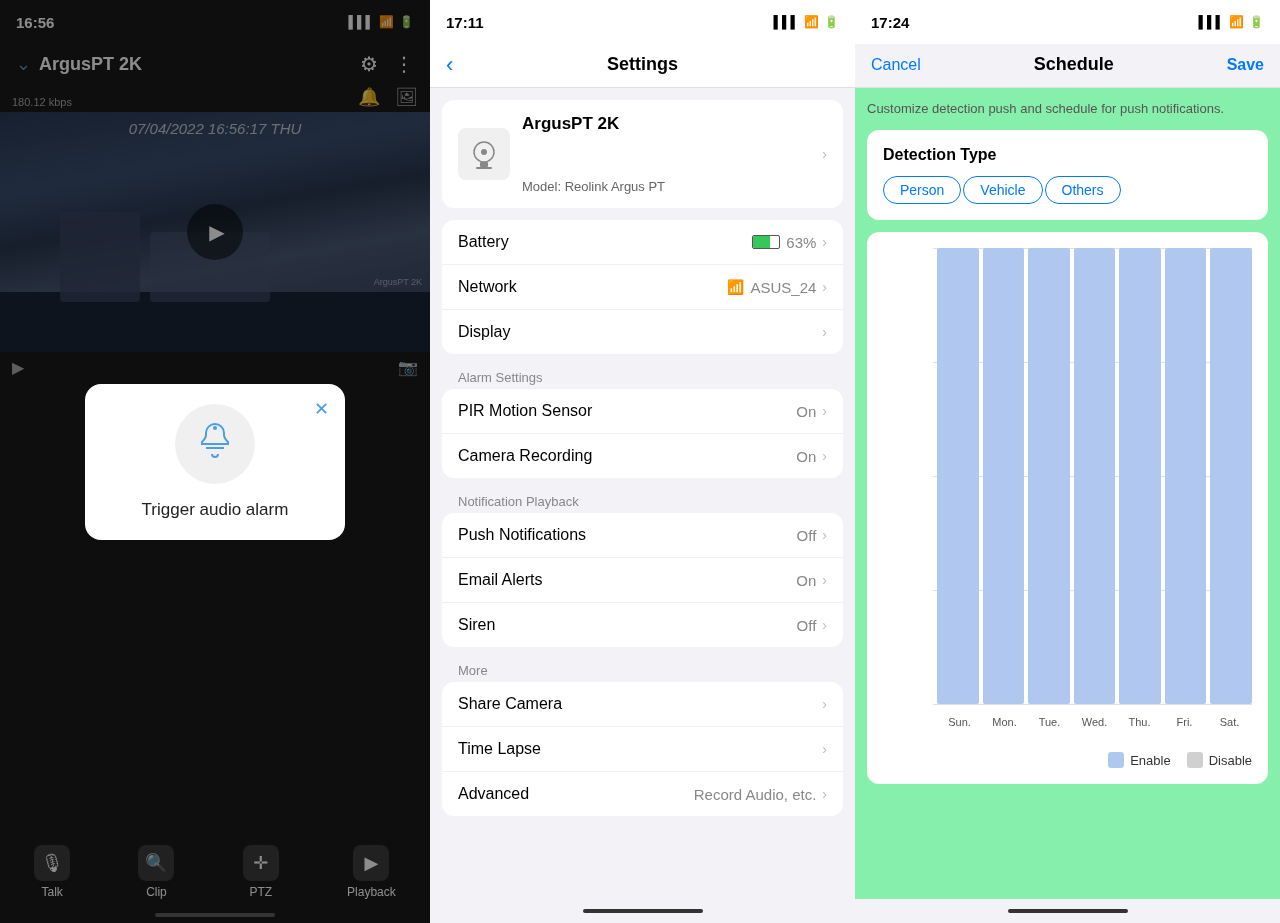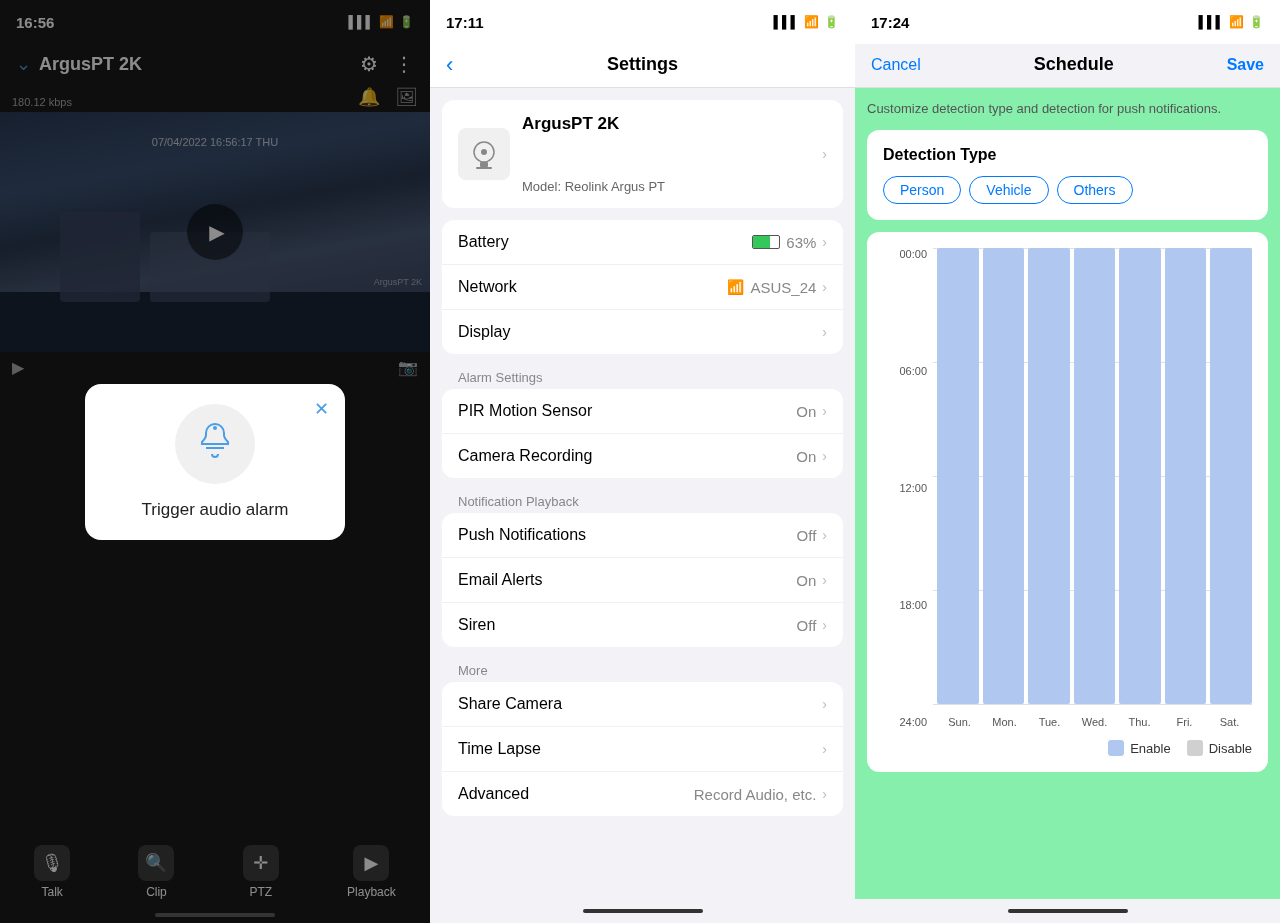--- a/index.html
+++ b/index.html
@@ -407,21 +407,21 @@
     }
 
     .detection-type-title {
       font-size: 16px;
       font-weight: 600;
       margin-bottom: 12px;
     }
 
     .detection-tags {
       display: flex;
-      gap: 8px;
+      gap: 2px;
     }
 
     .tag {
       border: 1.5px solid #007AFF;
       color: #007AFF;
       border-radius: 16px;
       padding: 5px 16px;
       font-size: 14px;
     }
 
@@ -508,20 +508,21 @@
       gap: 16px;
       margin-top: 12px;
     }
 
     .legend-item {
       display: flex;
       align-items: center;
       gap: 6px;
       font-size: 13px;
       color: #333;
+      margin-top: 12px;
     }
 
     .legend-box {
       width: 16px;
       height: 16px;
       border-radius: 3px;
     }
 
     .legend-enable { background: #b0c8f0; }
     .legend-disable { background: #d0d0d0; }
@@ -560,21 +561,21 @@
   </div>
 
   <div class="camera-view">
     <div class="camera-bg">
 
       <div style="position:absolute;bottom:40px;left:0;right:0;top:0;background:linear-gradient(170deg,#2a3a55 0%,#3a4f70 30%,#2a3850 50%,#4a5a75 70%,#3a4560 100%);"></div>
       <div style="position:absolute;bottom:0;left:0;right:0;height:60px;background:#1a2535;"></div>
 
       <div style="position:absolute;bottom:50px;left:60px;width:80px;height:90px;background:#3a4560;border-radius:4px;opacity:0.8;"></div>
       <div style="position:absolute;bottom:50px;left:150px;width:120px;height:70px;background:#4a5570;border-radius:4px;opacity:0.6;"></div>
-      <span style="position:absolute;top:24px;left:50%;transform:translateX(-50%);color:rgba(255,255,255,0.7);font-size:11px;white-space:nowrap;">07/04/2022 16:56:17 THU</span>
+      <span style="position:absolute;top:8px;left:50%;transform:translateX(-50%);color:rgba(255,255,255,0.7);font-size:15px;white-space:nowrap;font-style:italic;">07/04/2022 16:56:17 THU</span>
       <span style="position:absolute;bottom:65px;right:8px;color:rgba(255,255,255,0.5);font-size:9px;">ArgusPT 2K</span>
 
       <div class="play-button">
         <span style="margin-left:4px;">▶</span>
       </div>
     </div>
   </div>
 
   <div class="camera-bottom-bar">
     <span style="font-size:16px;color:#aaa;">▶</span>
@@ -761,21 +762,21 @@
     </div>
   </div>
 
   <div class="schedule-header">
     <button class="schedule-nav-btn">Cancel</button>
     <span class="schedule-title">Schedule</span>
     <button class="schedule-nav-btn" style="font-weight:600;">Save</button>
   </div>
 
   <div class="schedule-content">
-    <p class="schedule-subtitle">Customize detection type and detection for push notifications.</p>
+    <p class="schedule-subtitle">Customize detection push and schedule for push notifications.</p>
 
     <div class="detection-type-card">
       <h3 class="detection-type-title">Detection Type</h3>
       <div class="detection-tags">
         <span class="tag">Person</span>
         <span class="tag">Vehicle</span>
         <span class="tag">Others</span>
       </div>
     </div>
 
@@ -783,27 +784,20 @@
       <div class="chart-area">
 
         <div class="h-lines">
           <div class="h-line" style="top:0%;"></div>
           <div class="h-line" style="top:25%;"></div>
           <div class="h-line" style="top:50%;"></div>
           <div class="h-line" style="top:75%;"></div>
           <div class="h-line" style="top:100%;"></div>
         </div>
 
-        <div class="time-labels">
-          <span class="time-label">00:00</span>
-          <span class="time-label">06:00</span>
-          <span class="time-label">12:00</span>
-          <span class="time-label">18:00</span>
-          <span class="time-label">24:00</span>
-        </div>
 
         <div class="bars-container">
           <div class="day-column"></div>
           <div class="day-column"></div>
           <div class="day-column"></div>
           <div class="day-column"></div>
           <div class="day-column"></div>
           <div class="day-column"></div>
           <div class="day-column"></div>
         </div>

